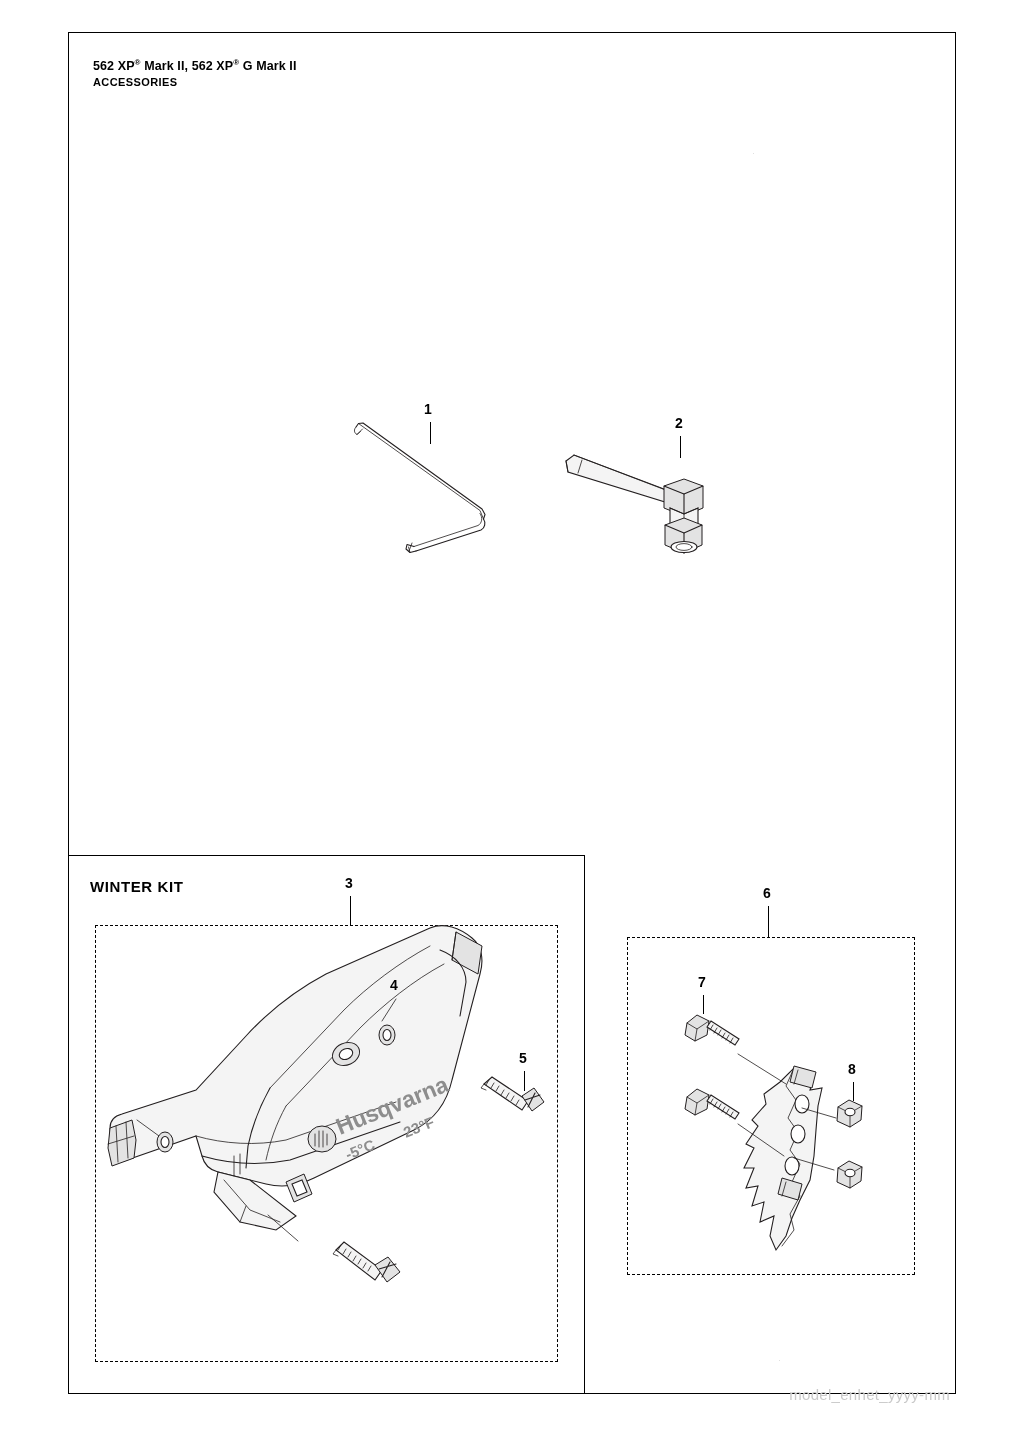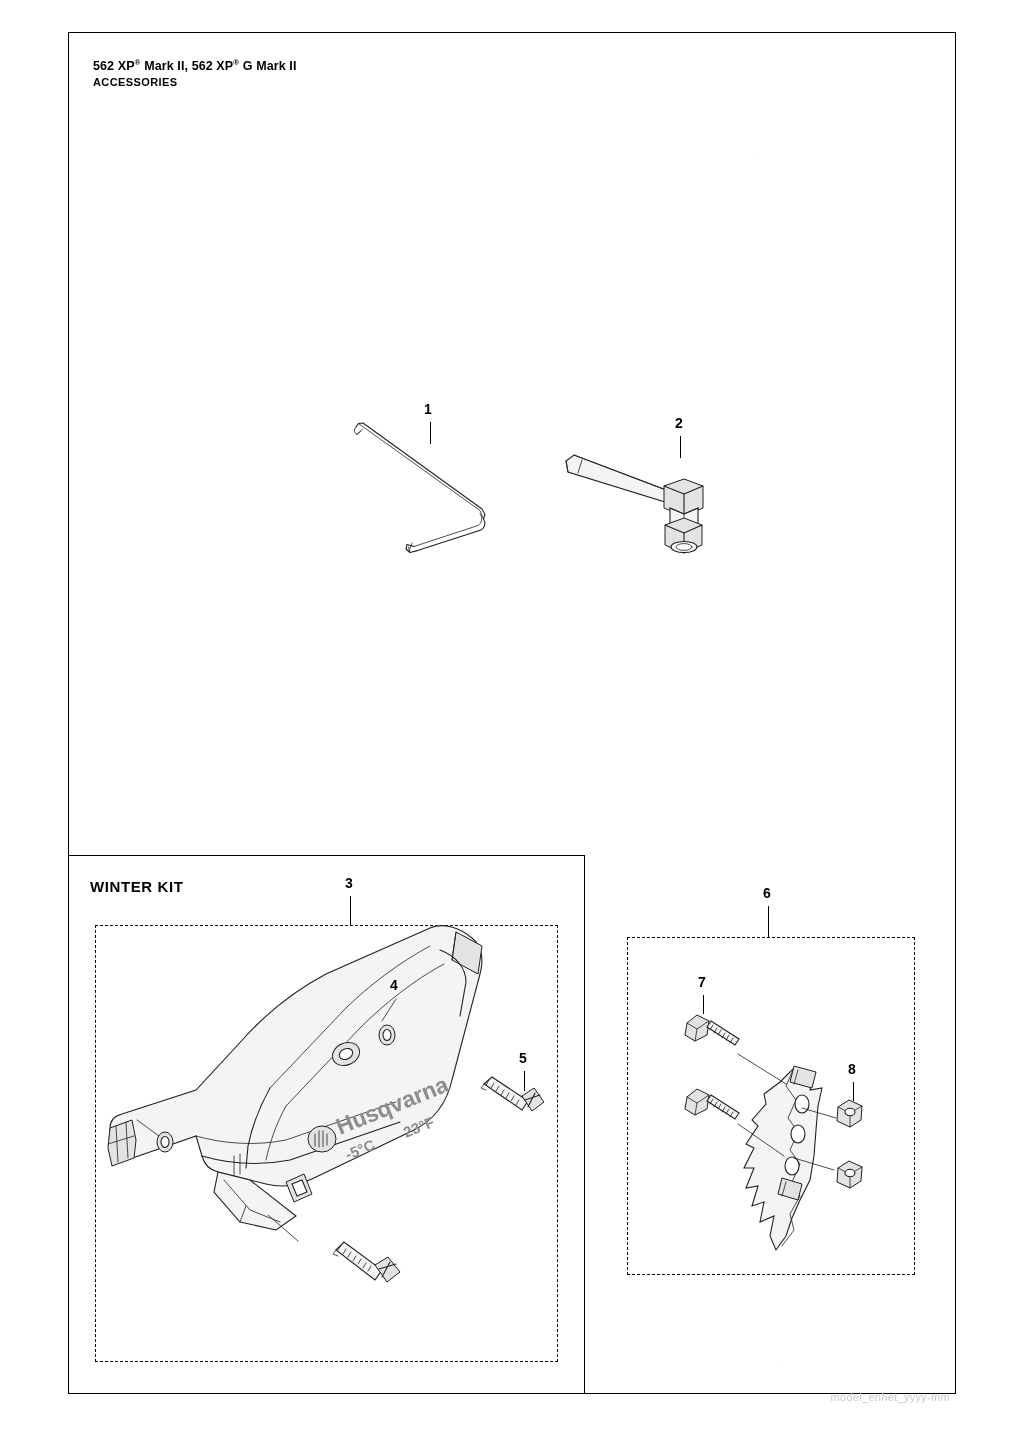--- a/index.html
+++ b/index.html
@@ -96,21 +96,21 @@
   }
   .leader {
     position: absolute;
     background: #000;
   }
   .vleader { width: 1px; }
   .watermark {
     position: absolute;
     right: 74px;
     bottom: 44px;
-    font-size: 11px;
+    font-size: 15px;
     color: #c9c9c9;
     letter-spacing: 0.3px;
   }
   .faint-mark {
     position: absolute;
     color: #dcdcdc;
     font-size: 9px;
   }
   svg { display: block; overflow: visible; }
   .art { position: absolute; }

